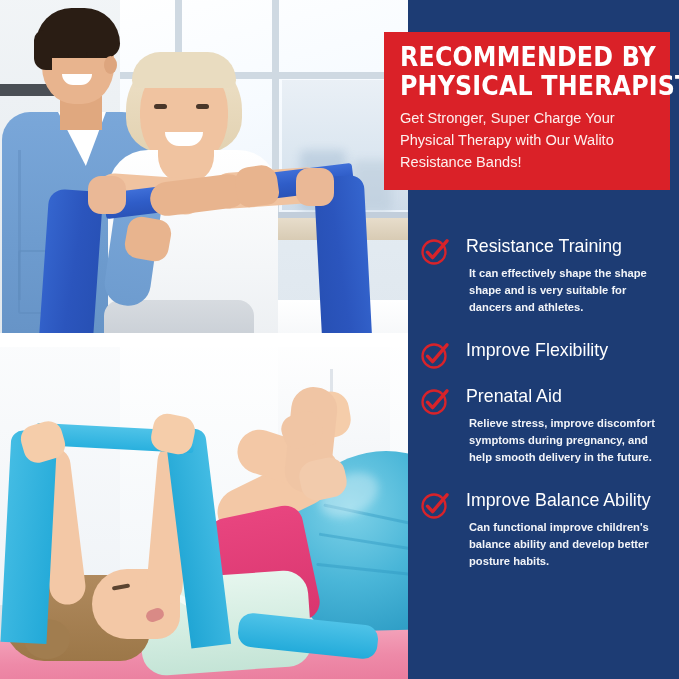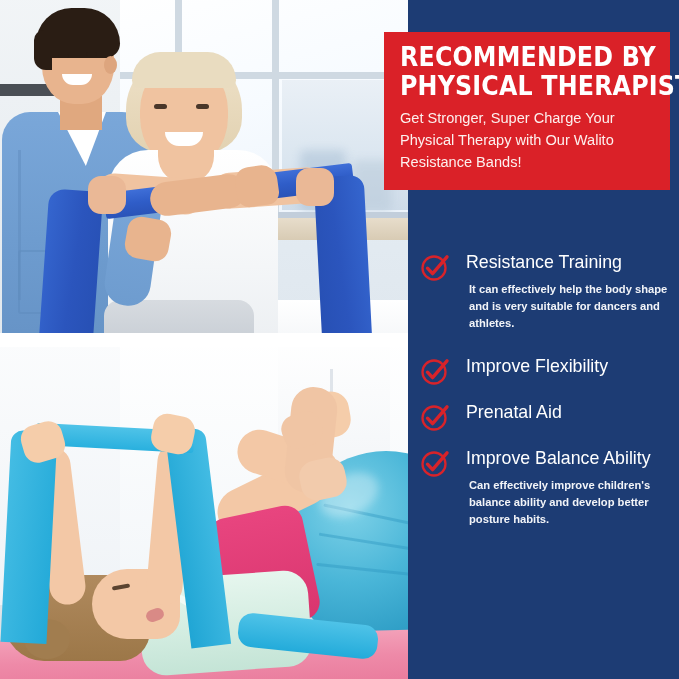--- a/index.html
+++ b/index.html
@@ -428,21 +428,21 @@
     transform-origin: left top;
   }
 
   
   .features {
     position: absolute;
     left: 420px;
     top: 234px;
     width: 250px;
   }
-  .feature { position: relative; margin-bottom: 22px; margin-top: 16px; }
+  .feature { position: relative; margin-bottom: 22px; }
   .feat-icon {
     position: absolute;
     left: 0; top: 2px;
     width: 30px; height: 30px;
   }
   .feat-head {
     margin-left: 46px;
     color: #ffffff;
     font-family: "Liberation Sans", sans-serif;
     font-size: 18.5px;
@@ -585,48 +585,49 @@
   <div class="features">
 
     <div class="feature">
       <span class="feat-icon">
         <svg viewBox="0 0 30 30" width="30" height="30">
           <circle cx="14" cy="16" r="11.5" fill="none" stroke="#d8232a" stroke-width="2.3"></circle>
           <path d="M7.5 16.2 L12.6 21.6 L27 4.8" fill="none" stroke="#d8232a" stroke-width="3.4" stroke-linecap="round" stroke-linejoin="round"></path>
         </svg>
       </span>
       <div class="feat-head">Resistance Training</div>
-      <div class="feat-body">It can effectively help the body shape and is very suitable for dancers and athletes.</div>
+      <div class="feat-body">It can effectively shape the shape shape and is very suitable for dancers and athletes.</div>
     </div>
 
     <div class="feature">
       <span class="feat-icon">
         <svg viewBox="0 0 30 30" width="30" height="30">
           <circle cx="14" cy="16" r="11.5" fill="none" stroke="#d8232a" stroke-width="2.3"></circle>
           <path d="M7.5 16.2 L12.6 21.6 L27 4.8" fill="none" stroke="#d8232a" stroke-width="3.4" stroke-linecap="round" stroke-linejoin="round"></path>
         </svg>
       </span>
       <div class="feat-head">Improve Flexibility</div>
     </div>
 
     <div class="feature">
       <span class="feat-icon">
         <svg viewBox="0 0 30 30" width="30" height="30">
           <circle cx="14" cy="16" r="11.5" fill="none" stroke="#d8232a" stroke-width="2.3"></circle>
           <path d="M7.5 16.2 L12.6 21.6 L27 4.8" fill="none" stroke="#d8232a" stroke-width="3.4" stroke-linecap="round" stroke-linejoin="round"></path>
         </svg>
       </span>
       <div class="feat-head">Prenatal Aid</div>
+      <div class="feat-body">Relieve stress, improve discomfort symptoms during pregnancy, and help smooth delivery in the future.</div>
     </div>
 
     <div class="feature">
       <span class="feat-icon">
         <svg viewBox="0 0 30 30" width="30" height="30">
           <circle cx="14" cy="16" r="11.5" fill="none" stroke="#d8232a" stroke-width="2.3"></circle>
           <path d="M7.5 16.2 L12.6 21.6 L27 4.8" fill="none" stroke="#d8232a" stroke-width="3.4" stroke-linecap="round" stroke-linejoin="round"></path>
         </svg>
       </span>
       <div class="feat-head">Improve Balance Ability</div>
-      <div class="feat-body">Can effectively improve children's balance ability and develop better posture habits.</div>
+      <div class="feat-body">Can functional improve children's balance ability and develop better posture habits.</div>
     </div>
 
   </div>
 </div>
 
 </body></html>

